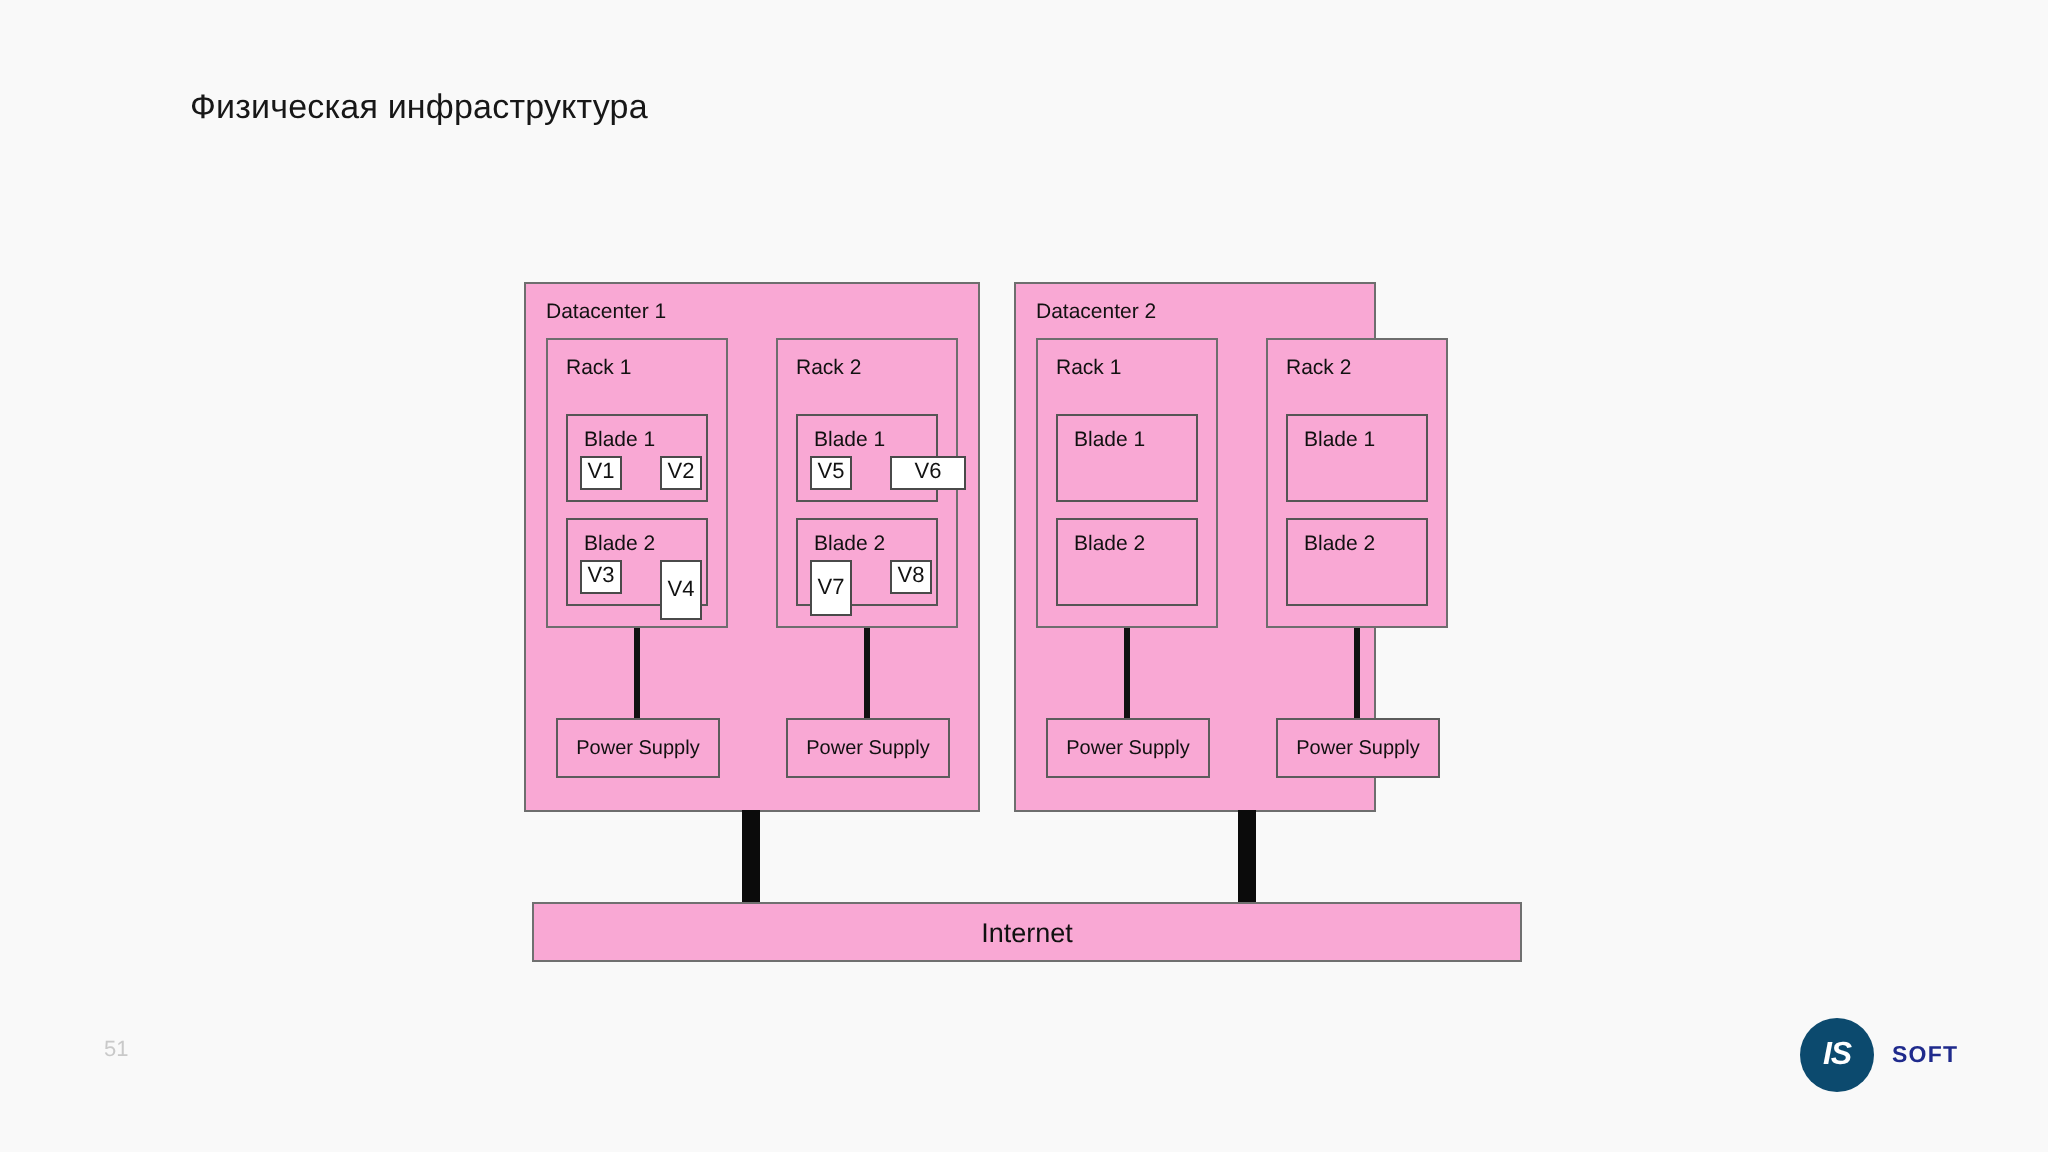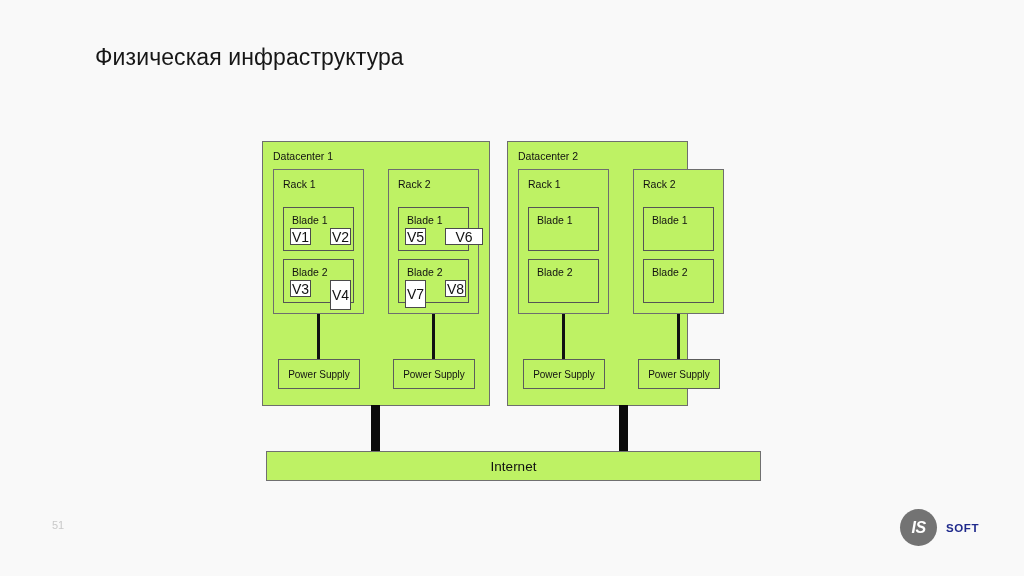--- a/index.html
+++ b/index.html
@@ -18,38 +18,38 @@
   #slide {
     position: absolute;
     inset: 0;
     background: #f9f9f9;
   }
   
   .slide-title {
     position: absolute;
     left: 95px;
     top: 44px;
-    font-size: 23px;
+    font-size: 17px;
     font-weight: 400;
     letter-spacing: 0.1px;
     color: #171717;
     white-space: nowrap;
   }
   
   .diagram {
     position: absolute;
     left: 0;
     top: 0;
     width: 1024px;
     height: 576px;
   }
   .box {
     position: absolute;
     box-sizing: border-box;
-    background: #bef264;
+    background: #f9a8d4;
     border: 1.5px solid #6b6b6b;
   }
   .box-label {
     position: absolute;
     font-size: 10.5px;
     color: #111111;
     white-space: nowrap;
     line-height: 1;
   }
   
@@ -75,21 +75,21 @@
   .blade > .box-label {
     left: 8px;
     top: 7px;
   }
   
   .vm {
     position: absolute;
     box-sizing: border-box;
     background: #ffffff;
     border: 1.5px solid #4a4a4a;
-    font-size: 14px;
+    font-size: 11px;
     color: #111111;
     display: flex;
     align-items: center;
     justify-content: center;
     line-height: 1;
   }
   
   .power {
     border: 1.5px solid #5c5c5c;
     display: flex;
@@ -131,21 +131,21 @@
     width: 110px;
     height: 40px;
   }
   .logo-mark {
     position: absolute;
     left: 0;
     top: 0;
     width: 37px;
     height: 37px;
     border-radius: 50%;
-    background: #737373;
+    background: #0c4a6e;
     color: #ffffff;
     font-size: 16px;
     font-weight: bold;
     font-style: italic;
     display: flex;
     align-items: center;
     justify-content: center;
     letter-spacing: -0.5px;
   }
   .logo-text {

